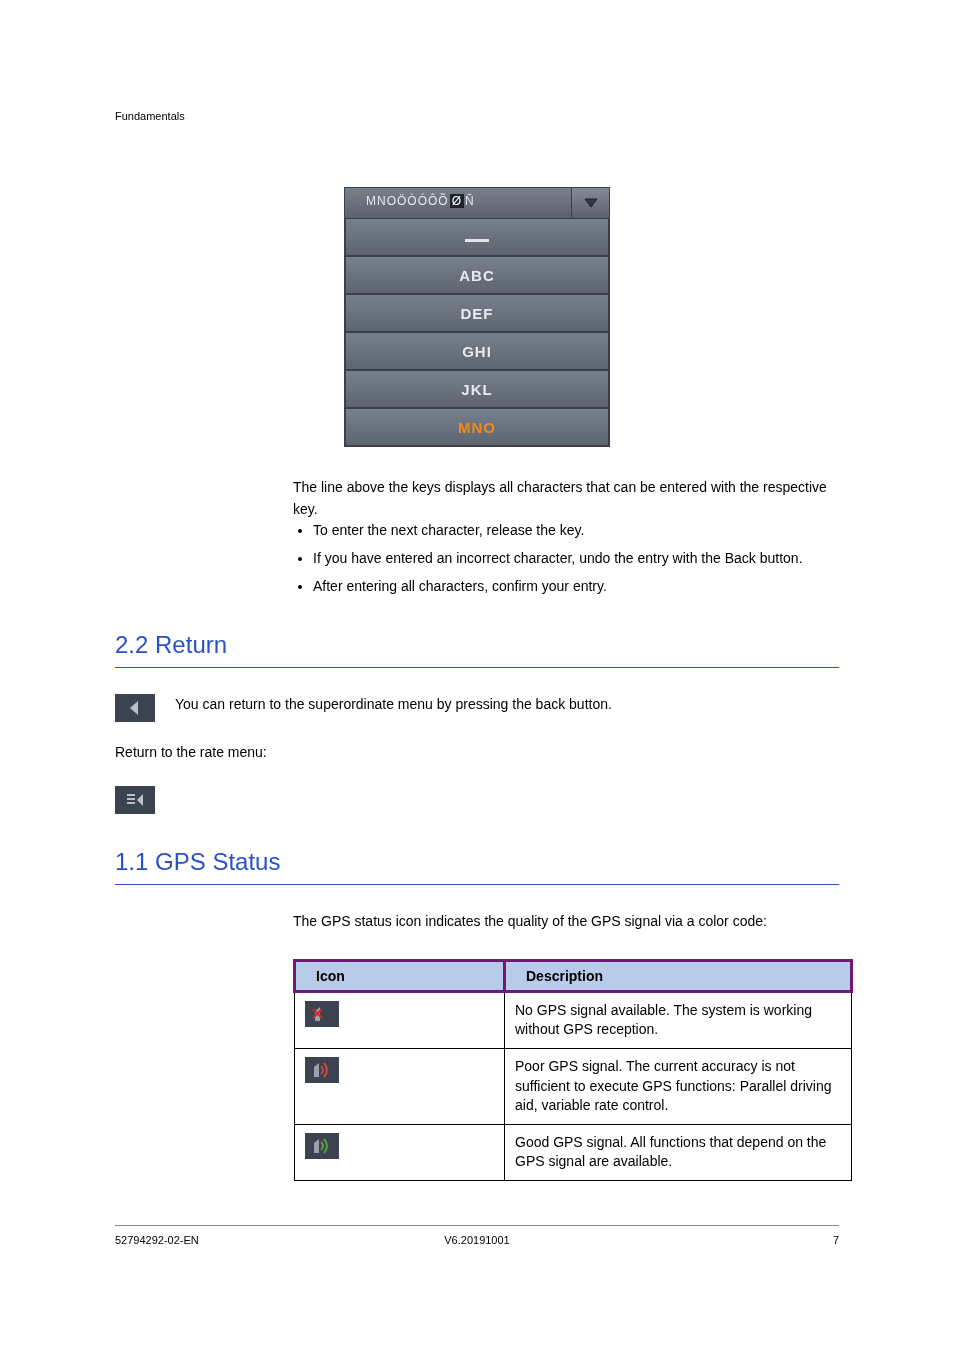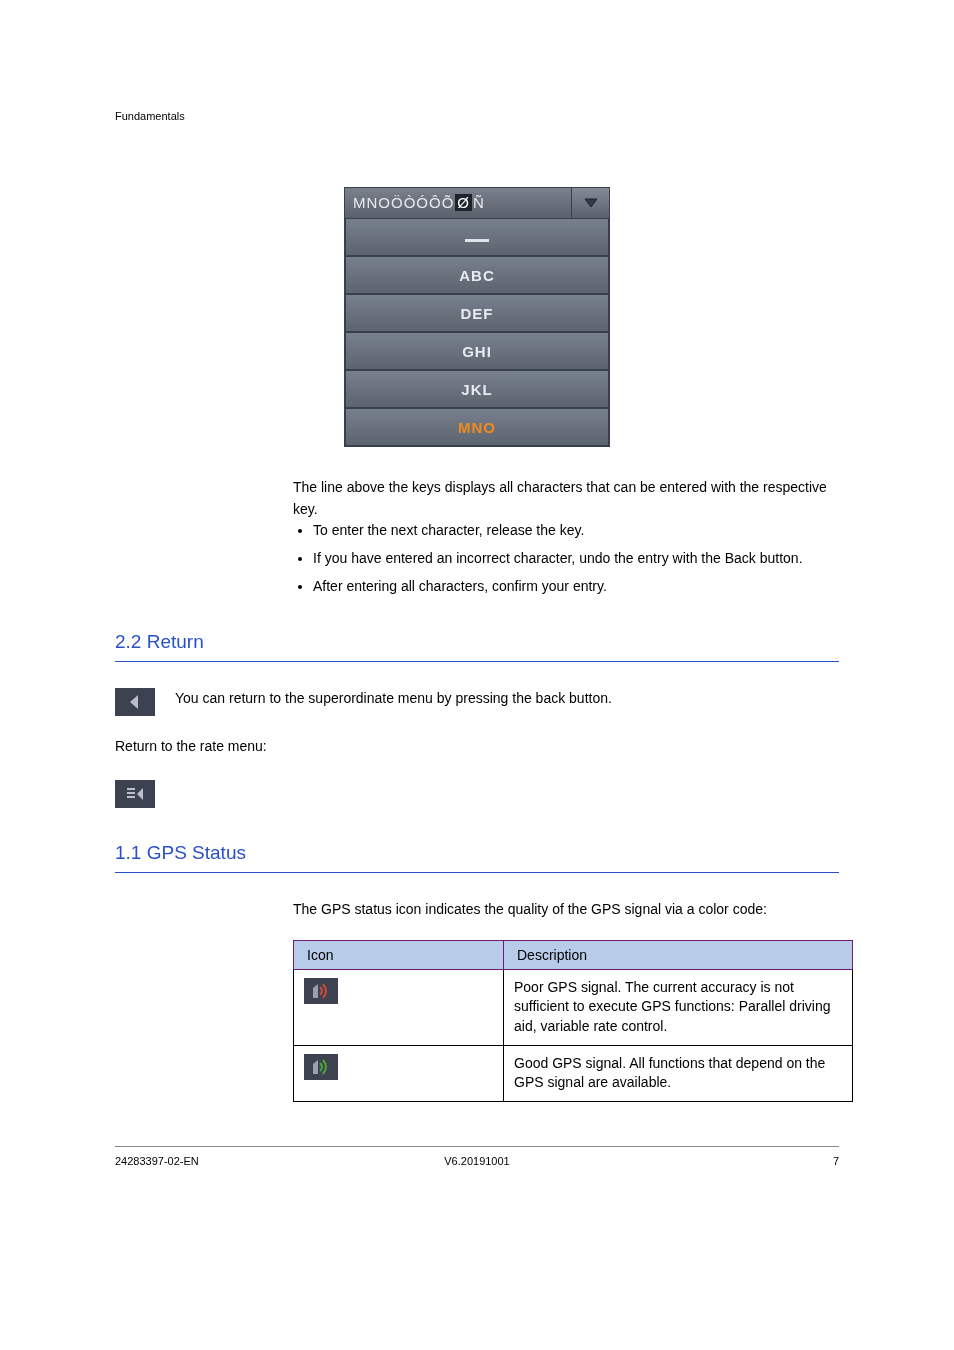--- a/index.html
+++ b/index.html
@@ -4,46 +4,46 @@
 <style>
   *{box-sizing:border-box;margin:0;padding:0}
   body{font-family:Arial,Helvetica,sans-serif;font-size:14px;color:#000;background:#fff;width:954px}
   .page{padding:110px 115px 60px 115px}
   .chap{font-size:11px;color:#000}
 
   
   .kp-wrap{display:flex;flex-direction:column;align-items:center;margin-top:65px}
   .keypad{width:266px;border:1px solid #3a3f4c}
   .kp-top{display:flex;height:30px;background:linear-gradient(#7b818c,#5a606c)}
-  .kp-slot{flex:1;color:#e6e8ec;font-size:15px;letter-spacing:1px;padding:6px 8px}
+  .kp-slot{flex:1;color:#e6e8ec;font-size:12px;letter-spacing:1px;padding:6px 21px}
   .kp-hi{display:inline-block;background:#1e232c;color:#fff;padding:0 2px;margin:0 1px}
   .kp-dd{width:38px;display:flex;align-items:center;justify-content:center;border-left:1px solid #3a3f4c;background:linear-gradient(#858b96,#5a606c)}
   .kp-dd svg{width:14px;height:10px}
   .kp-grid{display:grid;grid-template-columns:1fr}
   .kp-cell{height:38px;display:flex;align-items:center;justify-content:center;border:1px solid #3a3f4c;background:linear-gradient(#77808d,#5c646f);color:#e8eaef;font-weight:bold;font-size:15px;letter-spacing:1px}
   .kp-cell.space svg{width:26px;height:14px}
   .kp-cell.sel{color:#f28a1a}
 
   .after-fig{margin:30px 18px 0 178px;width:536px;font-size:14px;line-height:1.55}
   .indent-list{margin-left:178px;width:540px;font-size:14px;line-height:1.55}
   .indent-list li{list-style:disc;margin:0 0 6px 20px}
 
-  .h2{color:#2850c8;font-size:19px;margin:34px 0 8px 0;font-weight:normal}
+  .h2{color:#2850c8;font-size:24px;margin:34px 0 8px 0;font-weight:normal}
   .rule{border:0;border-top:1px solid #2850c8;margin-bottom:26px}
 
   .para{line-height:1.55;margin-bottom:22px}
 
   .icon-row{display:flex;align-items:flex-start;margin-bottom:20px}
   .icon-box{width:40px;height:28px;background:#3c424f;display:flex;align-items:center;justify-content:center;flex-shrink:0}
   .icon-text{margin-left:20px;line-height:1.5}
   .icon-box svg{width:20px;height:20px}
 
-  .tbl-lead{margin:6px 0 19px 178px;width:540px;line-height:1.55}
+  .tbl-lead{margin:6px 0 26px 178px;width:540px;line-height:1.55}
   table{border-collapse:collapse;width:560px;margin-left:178px}
-  th{background:#b8cce9;font-weight:normal;text-align:left;border:1px solid #701a75;padding:6px 13px;font-size:14px}
+  th{background:#b8cce9;font-weight:bold;text-align:left;border:3px solid #701a75;padding:6px 20px;font-size:14px}
   td{border:1px solid #000;padding:8px 10px;vertical-align:top;font-size:14px;line-height:1.4}
   td.ic{width:210px}
   .gps-icon{display:inline-block;width:34px;height:26px;background:#3c424f;position:relative}
   .gps-icon svg{position:absolute;left:5px;top:2px;width:24px;height:22px}
 
   .footer{position:relative;margin-top:44px;border-top:1px solid #888;padding-top:8px;font-size:11px;color:#000}
   .ft-right{position:absolute;right:0;top:8px}
 </style>
 </head>
 <body>
@@ -122,20 +122,32 @@
       <tr>
         <th>Icon</th>
         <th>Description</th>
       </tr>
     </thead>
     <tbody>
       <tr>
         <td class="ic">
           <span class="gps-icon">
             <svg viewBox="0 0 24 22">
+              <path d="M5 18 L5 8 L10 4 L10 18 Z" fill="#9aa0ac"></path>
+              <line x1="3" y1="6" x2="12" y2="15" stroke="#d02828" stroke-width="2"></line>
+              <line x1="12" y1="6" x2="3" y2="15" stroke="#d02828" stroke-width="2"></line>
+            </svg>
+          </span>
+        </td>
+        <td>No GPS signal available. The system is working without GPS reception.</td>
+      </tr>
+      <tr>
+        <td class="ic">
+          <span class="gps-icon">
+            <svg viewBox="0 0 24 22">
               <path d="M4 18 L4 8 L9 4 L9 18 Z" fill="#9aa0ac"></path>
               <path d="M11 7 Q15 11 11 15" stroke="#c94a3b" stroke-width="2" fill="none"></path>
               <path d="M14 4 Q20 11 14 18" stroke="#c94a3b" stroke-width="2" fill="none"></path>
             </svg>
           </span>
         </td>
         <td>Poor GPS signal. The current accuracy is not sufficient to execute GPS functions: Parallel driving aid, variable rate control.</td>
       </tr>
       <tr>
         <td class="ic">
@@ -146,17 +158,17 @@
               <path d="M14 4 Q20 11 14 18" stroke="#4fa23a" stroke-width="2" fill="none"></path>
             </svg>
           </span>
         </td>
         <td>Good GPS signal. All functions that depend on the GPS signal are available.</td>
       </tr>
     </tbody>
   </table>
 
   <div class="footer">
-    <span>24283397-02-EN</span>
+    <span>52794292-02-EN</span>
     <span style="position:absolute;left:50%;transform:translateX(-50%)">V6.20191001</span>
     <span class="ft-right">7</span>
   </div>
 </div>
 
 </body></html>

